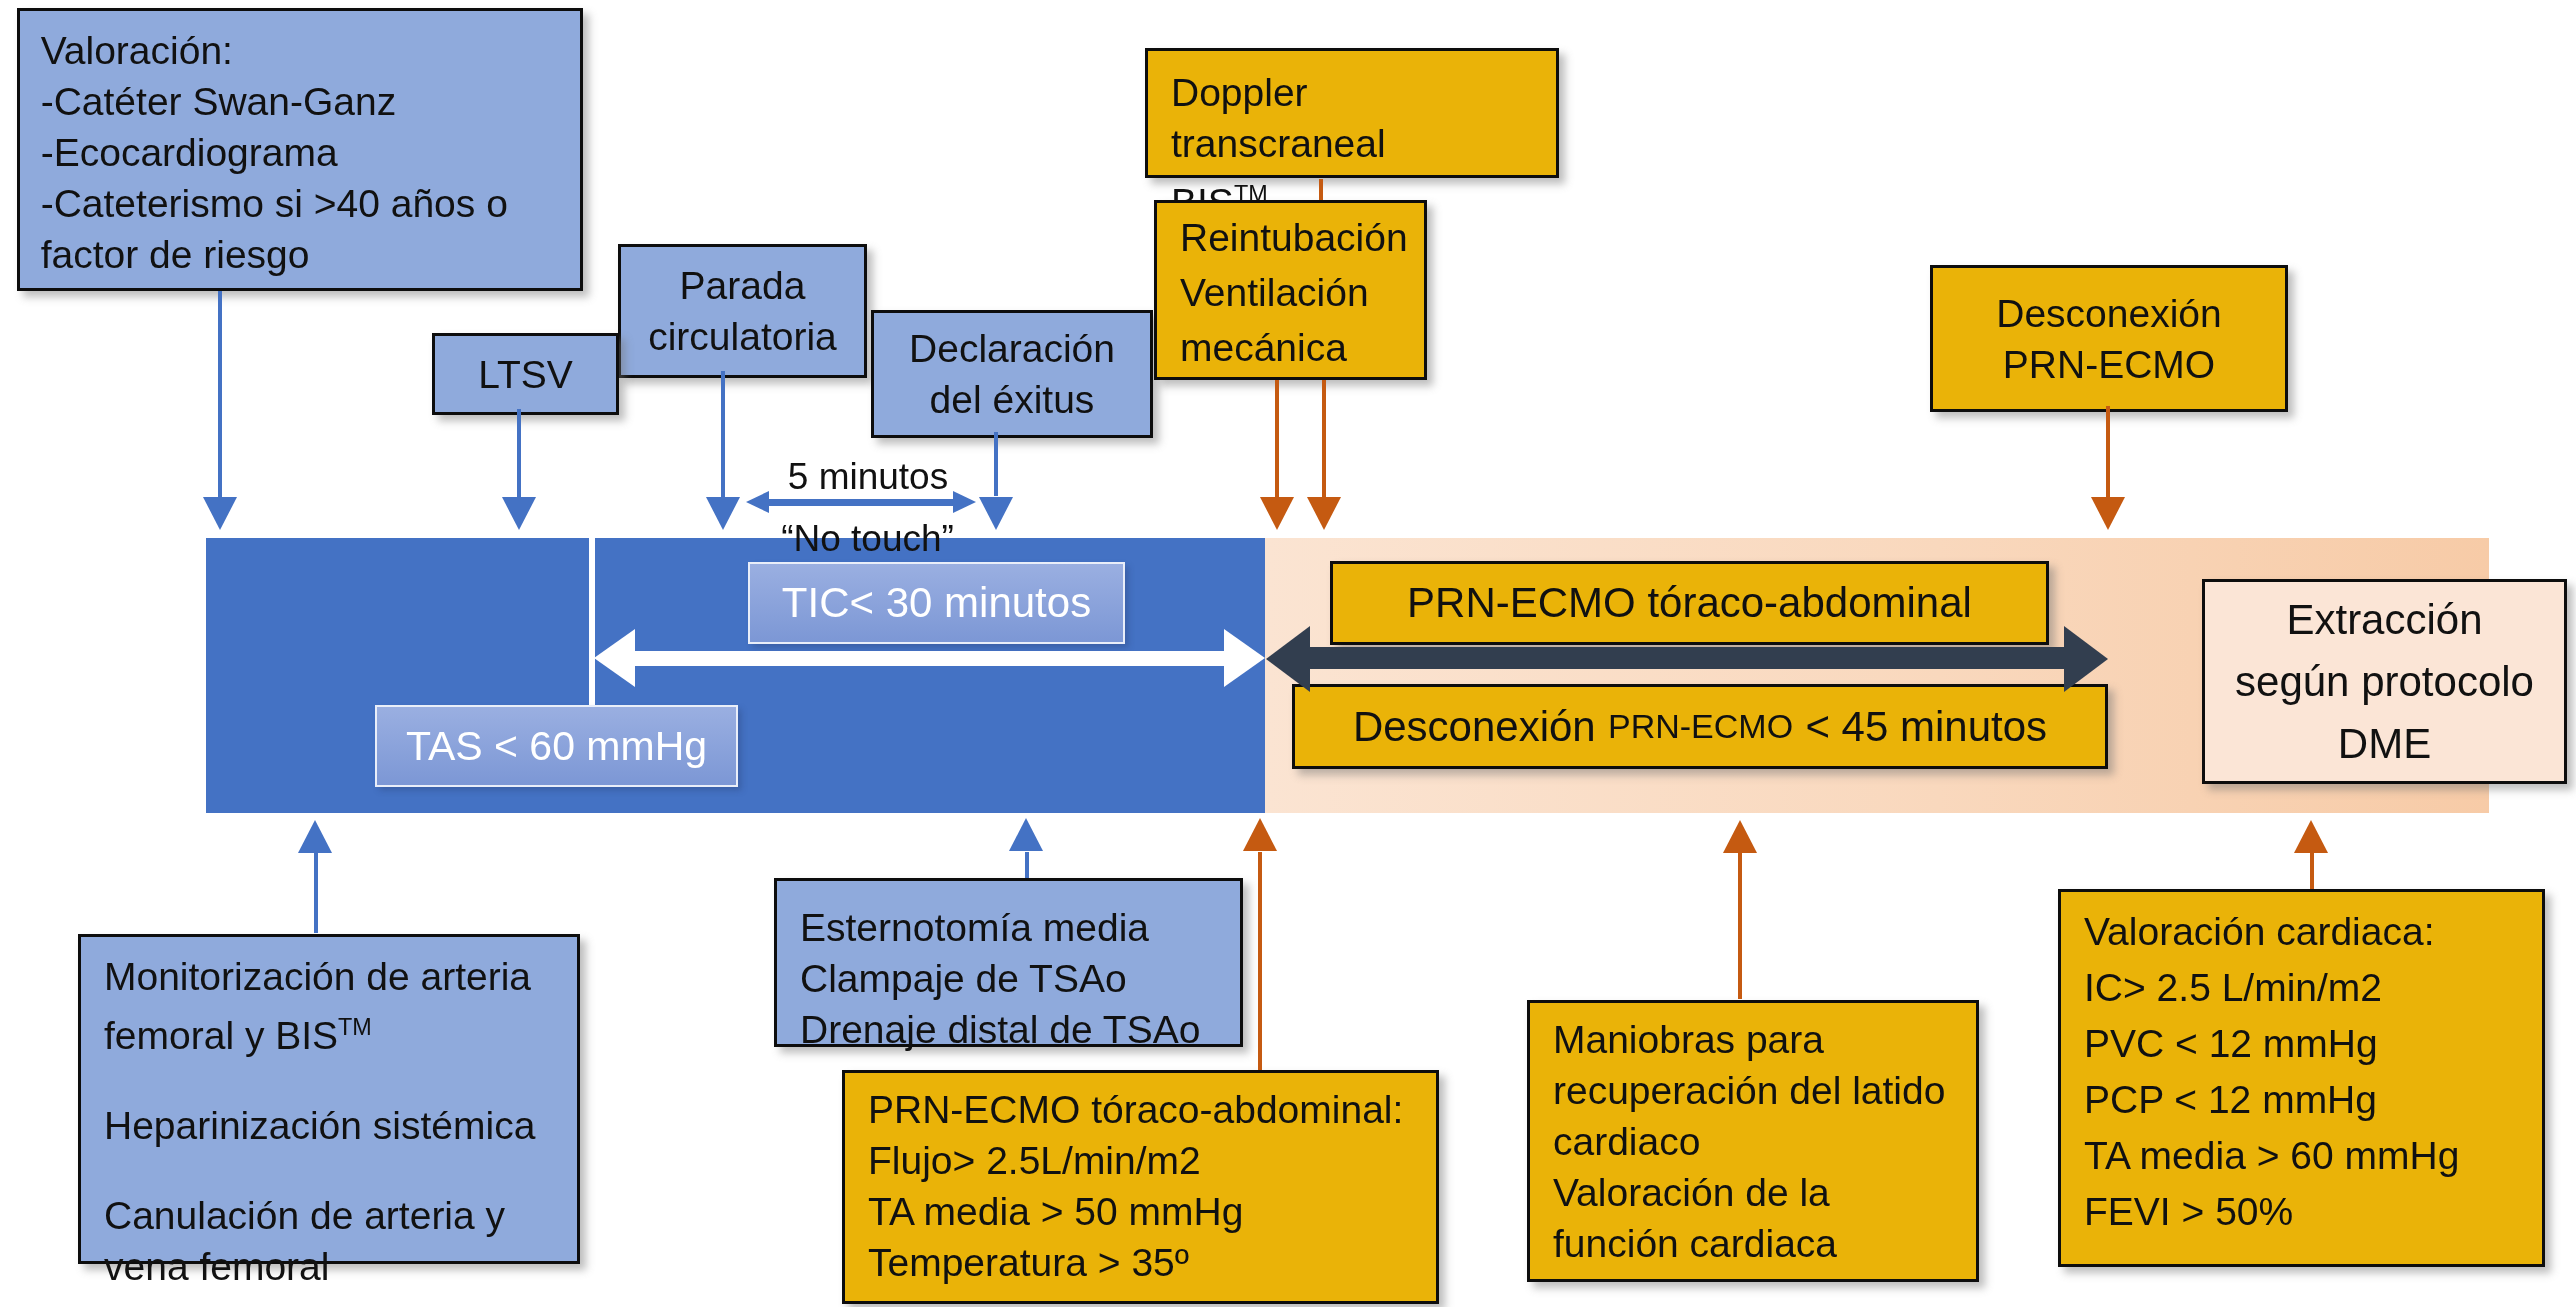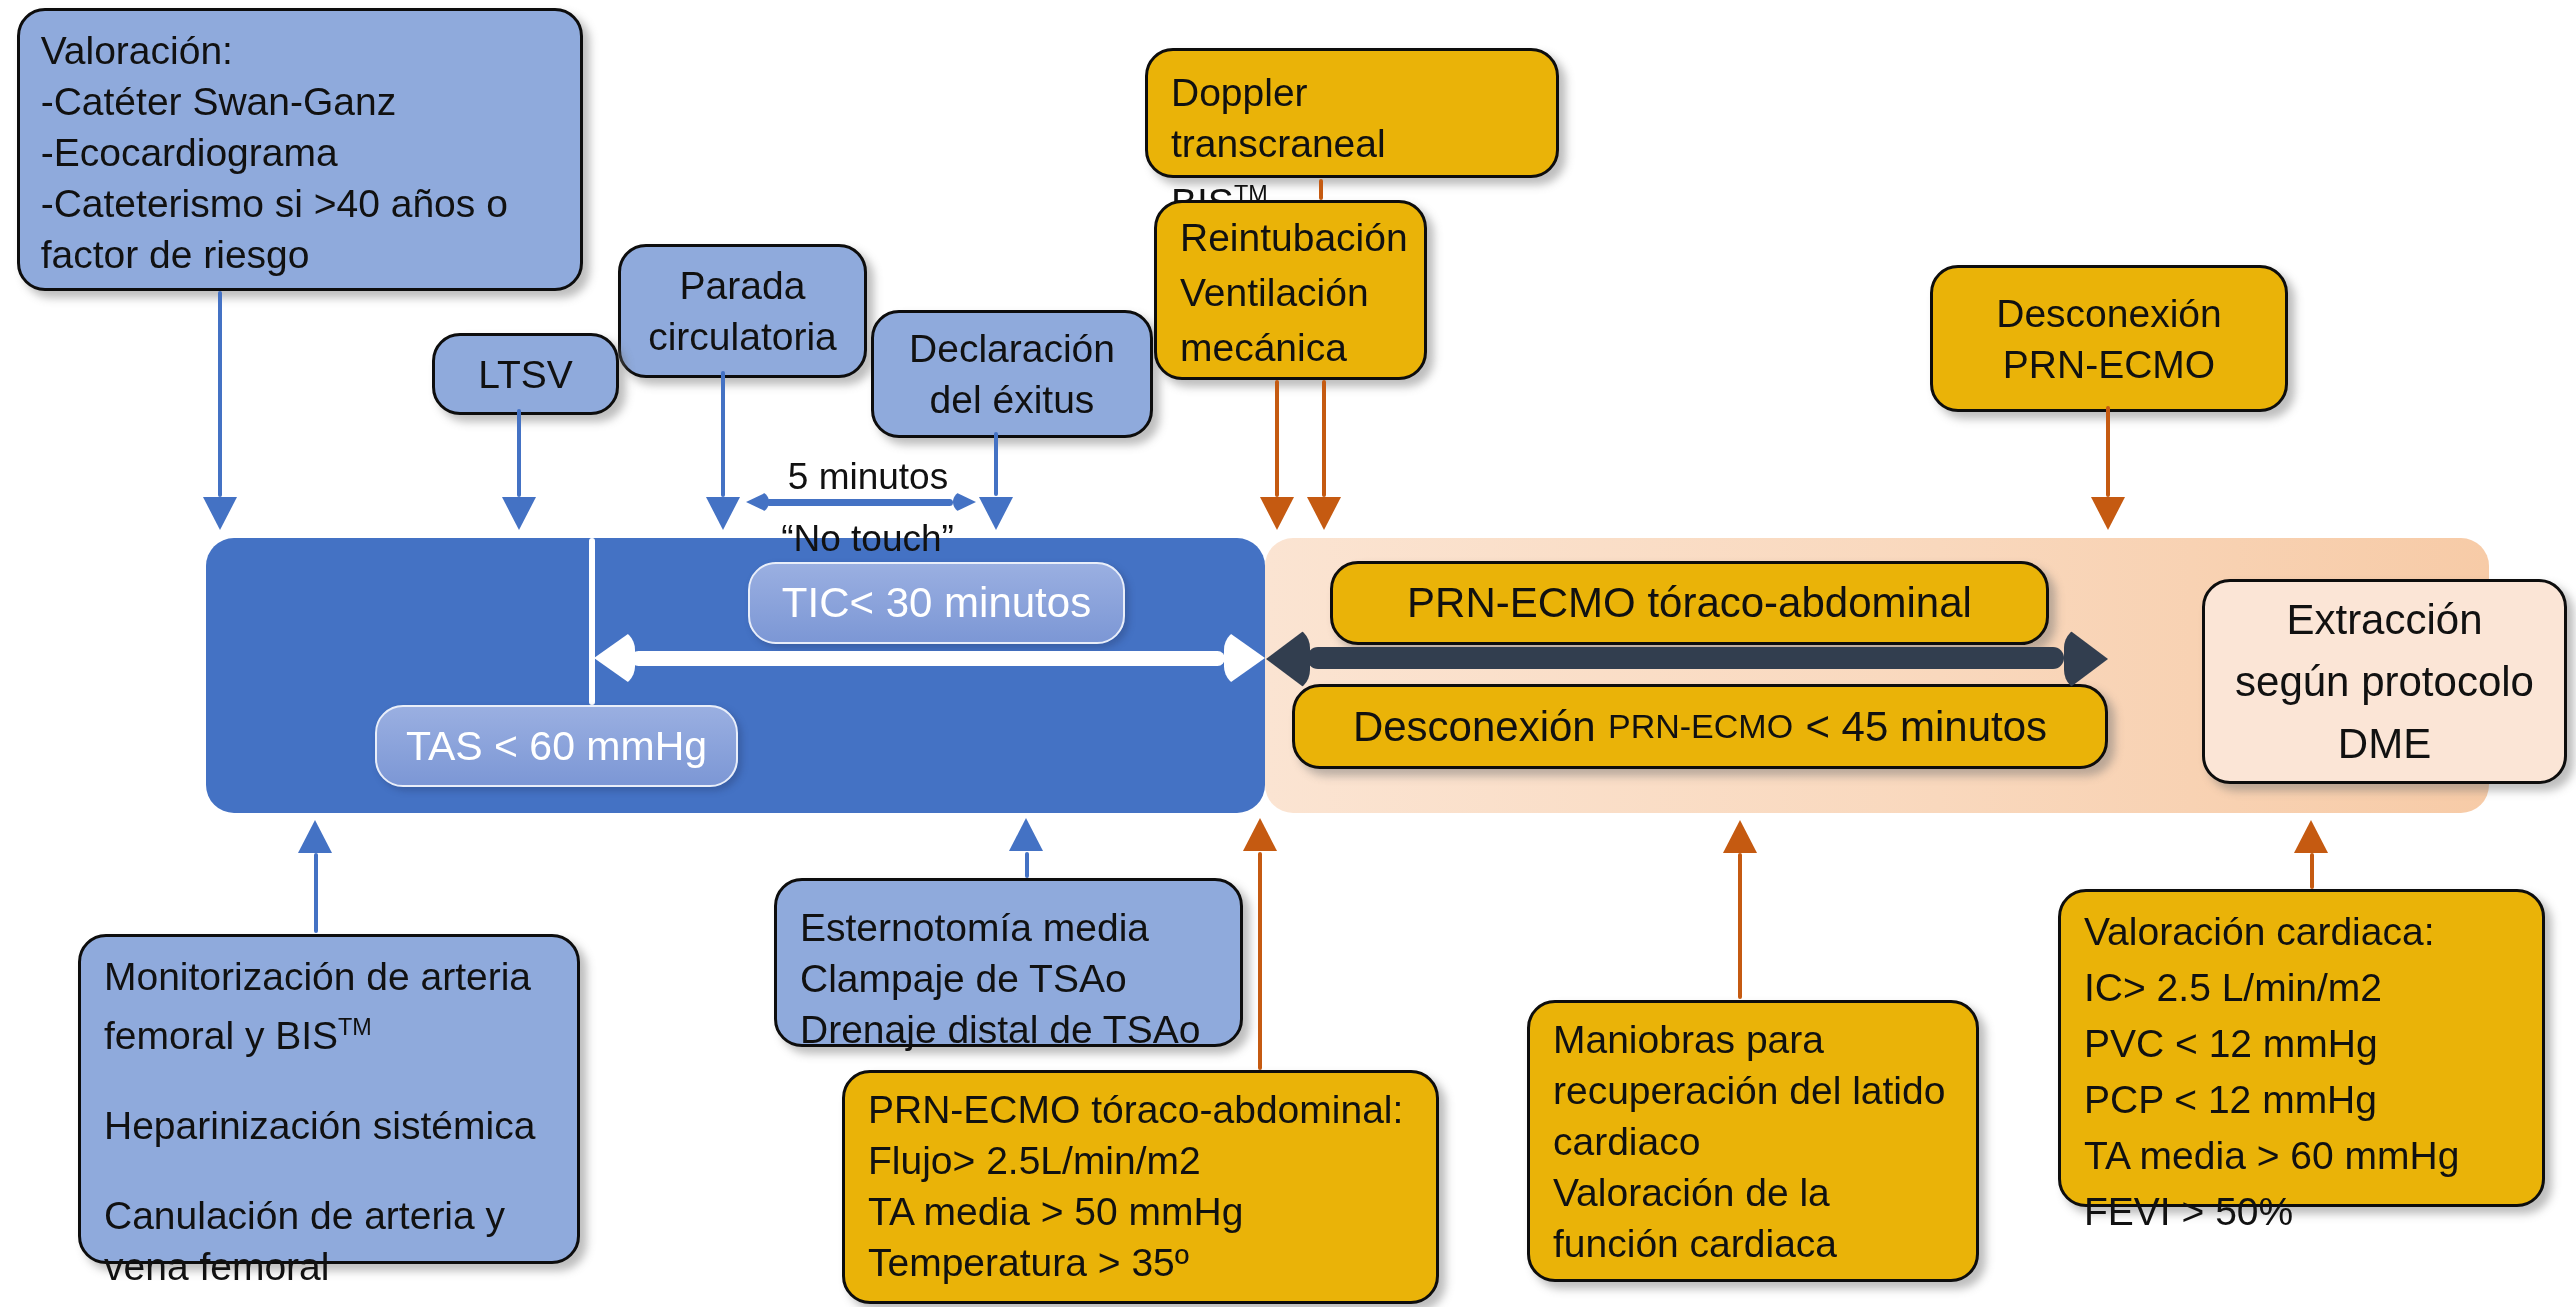--- a/index.html
+++ b/index.html
@@ -4,21 +4,21 @@
 <style>
   html,body{margin:0;padding:0;background:#ffffff;}
   #canvas{
     position:relative;
     width:2576px;height:1308px;
     background:#ffffff;
     font-family:"Liberation Sans","DejaVu Sans",sans-serif;
     color:#111111;
     overflow:hidden;
   }
-  .abs{position:absolute;border-radius:28px;}
+  .abs{position:absolute;}
   
   #bar-blue{left:206px;top:538px;width:1059px;height:275px;background:#4472C4;}
   #bar-orange{left:1265px;top:538px;width:1224px;height:275px;
     background:linear-gradient(90deg,#FBE4D2 0%,#F9D8BD 55%,#F7CBA7 100%);}
   #divider{left:589px;top:538px;width:6.2px;height:167px;background:#ffffff;}
   
   .bluebox{background:#8FAADC;border:3.5px solid #0d0d0d;box-shadow:6.2px 6.2px 8px rgba(110,110,110,.45);}
   .orangebox{background:#eab308;border:3.5px solid #0d0d0d;box-shadow:6.2px 6.2px 8px rgba(110,110,110,.45);}
   .txt{font-size:39px;line-height:51px;color:#111;}
   .center{display:flex;flex-direction:column;justify-content:center;align-items:center;text-align:center;}
@@ -27,21 +27,21 @@
   #box-ltsv{left:432px;top:333px;width:181px;height:76px;}
   #box-parada{left:618px;top:244px;width:243px;height:128px;}
   #box-declaracion{left:871px;top:310px;width:276px;height:122px;}
   #box-doppler{left:1145px;top:48px;width:414px;height:130px;padding:16px 23px;box-sizing:border-box;}
   #box-reintubacion{left:1154px;top:200px;width:273px;height:180px;padding:7px 23px;box-sizing:border-box;}
   #box-desconexion-top{left:1930px;top:265px;width:352px;height:141px;}
   #box-monitorizacion{left:78px;top:934px;width:502px;height:330px;padding:14px 23px;box-sizing:border-box;}
   #box-esternotomia{left:774px;top:878px;width:469px;height:169px;padding:21px 23px;box-sizing:border-box;}
   #box-prn-detalle{left:842px;top:1070px;width:597px;height:234px;padding:10.6px 23px;box-sizing:border-box;}
   #box-maniobras{left:1527px;top:1000px;width:452px;height:282px;padding:10.6px 23px;box-sizing:border-box;}
-  #box-valcardiaca{left:2058px;top:889px;width:487px;height:318px;padding:12.3px 23px;box-sizing:border-box;}
+  #box-valcardiaca{left:2058px;top:889px;width:487px;height:378px;padding:12.3px 23px;box-sizing:border-box;}
   #box-extraccion{left:2202px;top:579px;width:359px;height:199px;background:#FBE5D6;
     border:3.5px solid #0d0d0d;box-shadow:6.2px 6.2px 8px rgba(110,110,110,.45);
     font-size:42px;line-height:62px;}
   
   .innerblue{background:linear-gradient(180deg,#9AAFE1,#7C97D5);border:2.6px solid #E9EEF9;
     color:#ffffff;box-shadow:3.5px 3.5px 6.2px rgba(40,60,110,.35);}
   #label-tic{left:748px;top:562px;width:373px;height:78px;font-size:42px;}
   #label-tas{left:375px;top:705px;width:359px;height:78px;font-size:41px;}
   #label-prn{left:1330px;top:561px;width:713px;height:78px;font-size:42px;}
   #label-desconexion{left:1292px;top:684px;width:810px;height:79px;}

